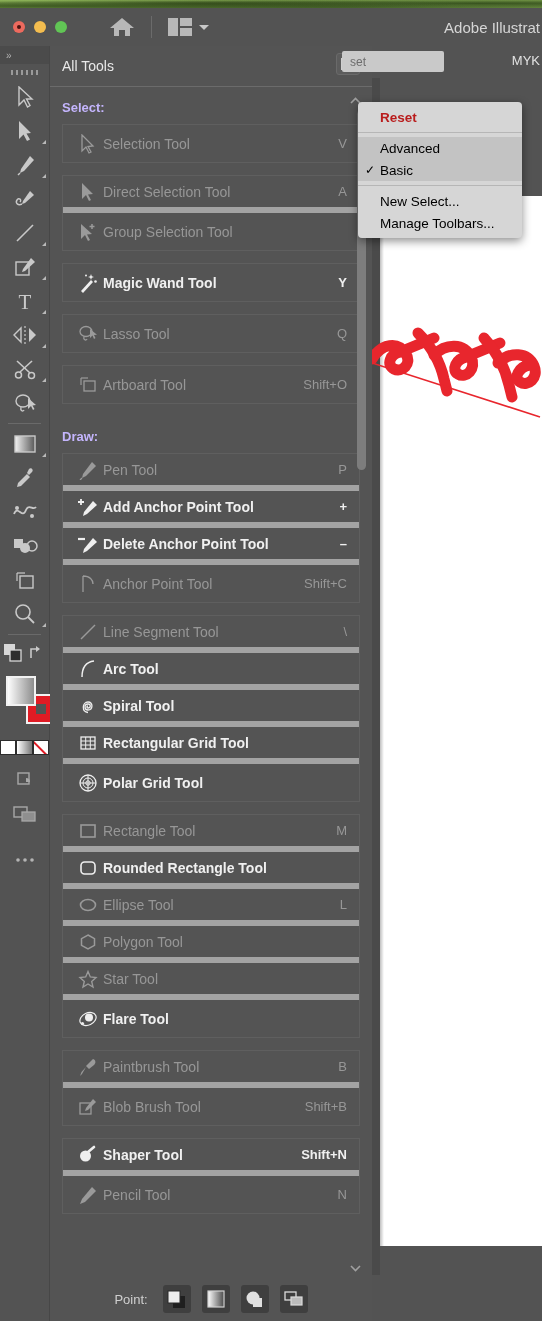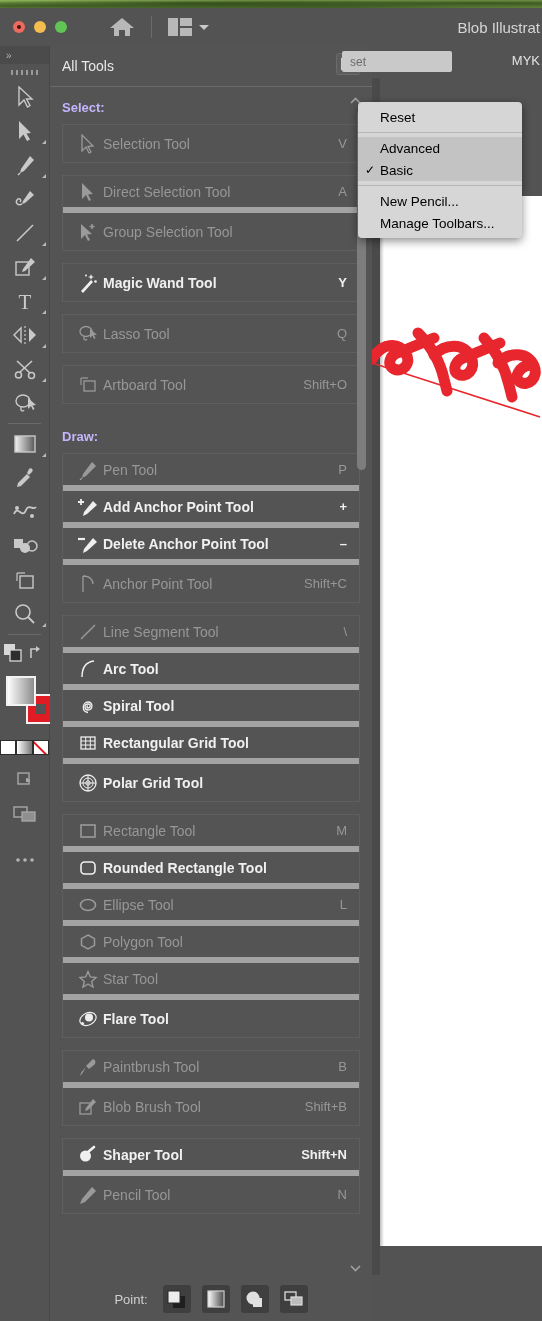--- a/index.html
+++ b/index.html
@@ -144,21 +144,21 @@
   .showbar .sl { color:#cfcfcf; font-size:13px; margin-right:4px; }
   .sq { width:28px; height:28px; background:#3f3f3f; border-radius:3px;
         display:flex; align-items:center; justify-content:center; }
 
   
   .canvasarea {
     position:absolute; left:372px; top:0; width:170px; height:1275px; background:#535353;
   }
   .ctrlbar { position:absolute; left:0; top:0; width:170px; height:32px; background:#535353; }
   .ctrl-preset {
-    position:absolute; left:-30px; top:5px; width:110px; height:21px;
+    position:absolute; left:-30px; top:5px; width:102px; height:21px;
     background:#c9c9c9; border-radius:2px; color:#6d6d6d; font-size:12px;
     display:flex; align-items:center; padding-left:8px;
   }
   .ctrl-cmyk { position:absolute; right:2px; top:7px; color:#e2e2e2; font-size:13px; }
   .rulerv { position:absolute; left:0; top:32px; width:8px; height:1243px; background:#4a4a4a; }
   .art {
     position:absolute; left:8px; top:150px; width:162px; height:1050px; background:#ffffff;
   }
   .artshadow{ position:absolute; left:8px; top:150px; width:4px; height:1050px;
     background:linear-gradient(90deg,rgba(0,0,0,.25),transparent); }
@@ -170,21 +170,21 @@
   .menu {
     position:absolute; left:358px; top:56px; width:164px;
     background:#d6d6d6; border-radius:4px;
     box-shadow:0 3px 10px rgba(0,0,0,.45);
     padding: 4px 0; z-index: 50;
   }
   .mi {
     height:22px; display:flex; align-items:center; font-size:13.5px; color:#000000;
     padding-left:22px; position:relative;
   }
-  .mi.disabled { color:#000000; }
+  .mi.disabled { color:#b91c1c;font-weight:bold; }
   .mi.hl { background:#c3c3c3; }
   .mi .tick { position:absolute; left:7px; font-size:12px; }
   .msep { height:1px; background:#b6b6b6; margin:4px 0; }
 </style>
 </head>
 <body>
 
 <div class="desktop"></div>
 
 <div class="window">
@@ -202,21 +202,21 @@
     </div>
     <div class="tb-sep"></div>
     <div class="layout-btn">
       <svg width="24" height="18" viewBox="0 0 24 18">
         <rect x="0" y="0" width="10" height="18" fill="#b8b8b8"></rect>
         <rect x="12" y="0" width="12" height="8" fill="#b8b8b8"></rect>
         <rect x="12" y="10" width="12" height="8" fill="#b8b8b8"></rect>
       </svg>
       <span class="chev"></span>
     </div>
-    <div class="app-title">Blob Illustrat</div>
+    <div class="app-title">Adobe Illustrat</div>
   </div>
 
   <div class="wbody">
 
     <div class="lefttools">
       <div class="lt-head">»</div>
       <div class="lt-grip">
           <i></i>
         </div>
 
@@ -748,21 +748,21 @@
           <div class="msep"></div>
           <div class="mi hl">
             <span>Advanced</span>
           </div>
           <div class="mi hl">
             <span class="tick">✓</span>
             <span>Basic</span>
           </div>
           <div class="msep"></div>
           <div class="mi">
-            <span>New Pencil...</span>
+            <span>New Select...</span>
           </div>
           <div class="mi">
             <span>Manage Toolbars...</span>
           </div>
         </div>
     </div>
 
   </div>
 </div>
 

